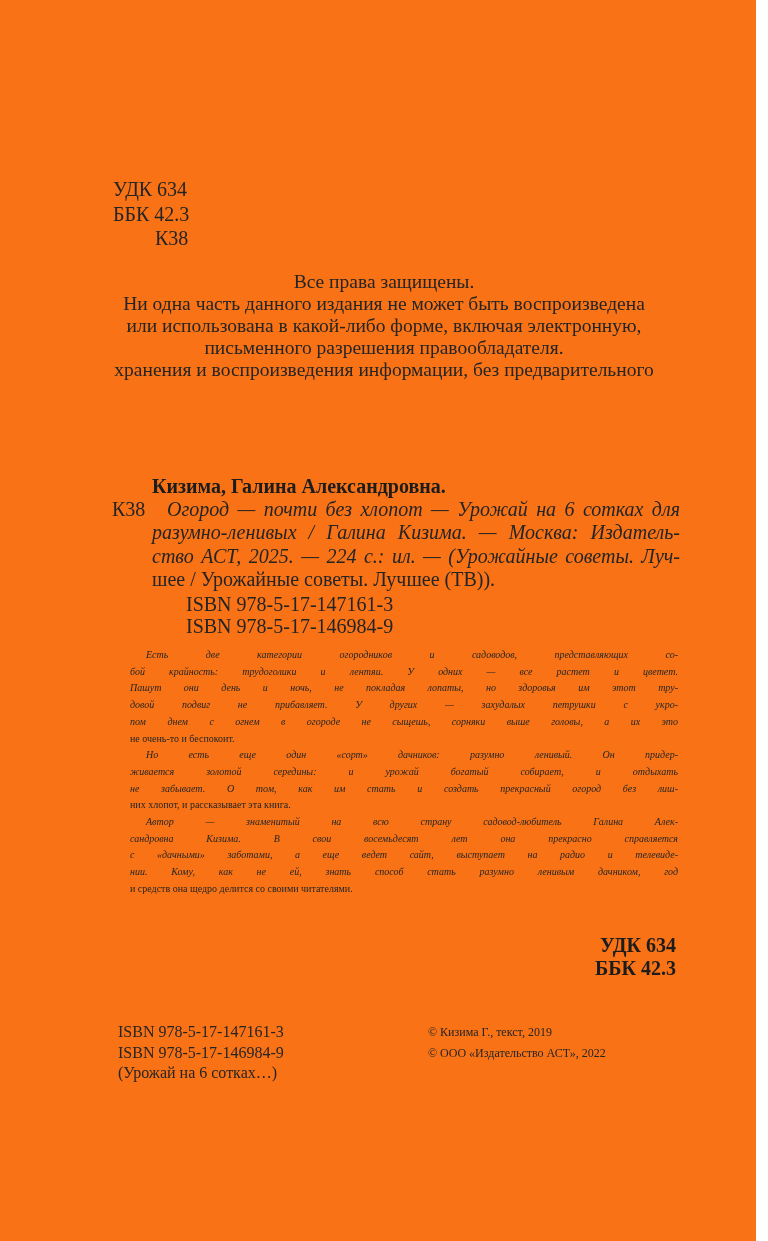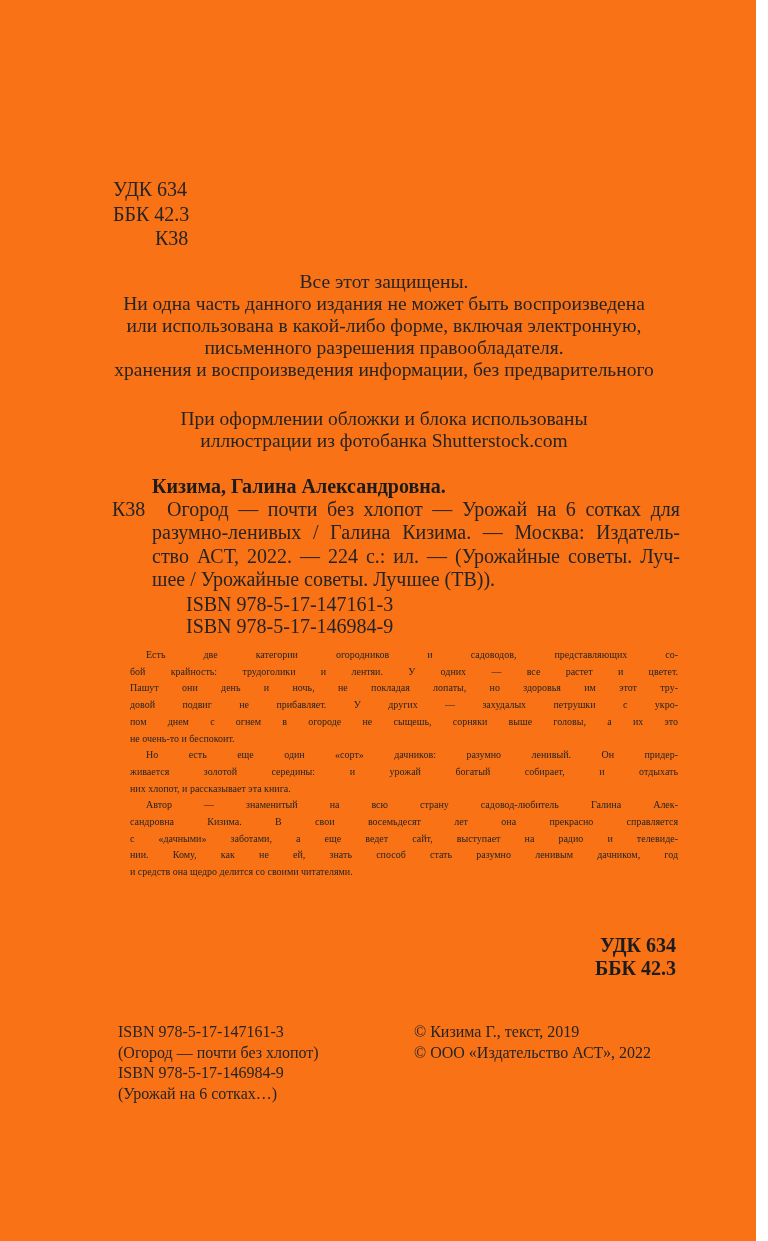--- a/index.html
+++ b/index.html
@@ -25,99 +25,95 @@
 
   
   .author-line { left:152px; top:475px; font-size:20px; font-weight:bold; color:#1c1c1c;font-family:Liberation Serif, serif; }
   .cat-code { left:112px; top:498px; font-size:20px; }
   .cat-body { left:152px; top:498px; width:528px; font-size:20px; line-height:23.4px; }
   .isbn-block { left:186px; top:594px; font-size:20px; line-height:21.7px; }
 
   
   .annotation { left:130px; top:647px; width:548px; font-size:10px; line-height:16.7px; }
 
-  .jline { text-align:justify; text-align-last:justify; }
+  .jline { text-align:justify; text-align-last:justify;font-style:italic; }
   .ind15 { text-indent:15px; }
   .ind16 { text-indent:16px; }
 
   
   .bottom-codes { left:400px; top:934px; width:276px; text-align:right;
                   font-size:20px; line-height:22.7px; font-weight:bold; color:#1c1c1c; }
 
   
   .footer-left  { left:118px; top:1022px; font-size:16px; line-height:20.6px; }
-  .footer-right { left:414px; top:1022px; font-size:16px; line-height:20.6px; }
+  .footer-right { left:428px; top:1022px; font-size:12px; line-height:20.6px; }
 </style>
 </head>
 <body>
 
 <div class="page">
 
   <div class="abs top-codes">
     <div>УДК 634</div>
     <div>ББК 42.3</div>
     <div class="code-indent">К38</div>
   </div>
 
   <div class="abs center-block rights">
-    <div>Все этот защищены.</div>
+    <div>Все права защищены.</div>
     <div>Ни одна часть данного издания не может быть воспроизведена</div>
     <div>или использована в какой-либо форме, включая электронную,</div>
     <div>письменного разрешения правообладателя.</div>
     <div>хранения и воспроизведения информации, без предварительного</div>
   </div>
 
-  <div class="abs center-block credit">
-    <div>При оформлении обложки и блока использованы</div>
-    <div>иллюстрации из фотобанка Shutterstock.com</div>
-  </div>
 
   <div class="abs author-line">Кизима, Галина Александровна.</div>
 
   <div class="abs cat-code">К38</div>
 
   <div class="abs cat-body">
     <div class="jline ind15">Огород — почти без хлопот — Урожай на 6 сотках для</div>
     <div class="jline">разумно-ленивых / Галина Кизима. — Москва: Издатель-</div>
-    <div class="jline">ство АСТ, 2022. — 224 с.: ил. — (Урожайные советы. Луч-</div>
+    <div class="jline">ство АСТ, 2025. — 224 с.: ил. — (Урожайные советы. Луч-</div>
     <div>шее / Урожайные советы. Лучшее (ТВ)).</div>
   </div>
 
   <div class="abs isbn-block">
     <div>ISBN 978-5-17-147161-3</div>
     <div>ISBN 978-5-17-146984-9</div>
   </div>
 
   <div class="abs annotation">
     <div class="jline ind16">Есть две категории огородников и садоводов, представляющих со-</div>
     <div class="jline">бой крайность: трудоголики и лентяи. У одних — все растет и цветет.</div>
     <div class="jline">Пашут они день и ночь, не покладая лопаты, но здоровья им этот тру-</div>
     <div class="jline">довой подвиг не прибавляет. У других — захудалых петрушки с укро-</div>
     <div class="jline">пом днем с огнем в огороде не сыщешь, сорняки выше головы, а их это</div>
     <div>не очень-то и беспокоит.</div>
 
     <div class="jline ind16">Но есть еще один «сорт» дачников: разумно ленивый. Он придер-</div>
     <div class="jline">живается золотой середины: и урожай богатый собирает, и отдыхать</div>
+    <div class="jline">не забывает. О том, как им стать и создать прекрасный огород без лиш-</div>
     <div>них хлопот, и рассказывает эта книга.</div>
 
     <div class="jline ind16">Автор — знаменитый на всю страну садовод-любитель Галина Алек-</div>
     <div class="jline">сандровна Кизима. В свои восемьдесят лет она прекрасно справляется</div>
     <div class="jline">с «дачными» заботами, а еще ведет сайт, выступает на радио и телевиде-</div>
     <div class="jline">нии. Кому, как не ей, знать способ стать разумно ленивым дачником, год</div>
     <div>и средств она щедро делится со своими читателями.</div>
   </div>
 
   <div class="abs bottom-codes">
     <div>УДК 634</div>
     <div>ББК 42.3</div>
   </div>
 
   <div class="abs footer-left">
     <div>ISBN 978-5-17-147161-3</div>
-    <div>(Огород — почти без хлопот)</div>
     <div>ISBN 978-5-17-146984-9</div>
     <div>(Урожай на 6 сотках…)</div>
   </div>
 
   <div class="abs footer-right">
     <div>© Кизима Г., текст, 2019</div>
     <div>© ООО «Издательство АСТ», 2022</div>
   </div>
 
 </div>

